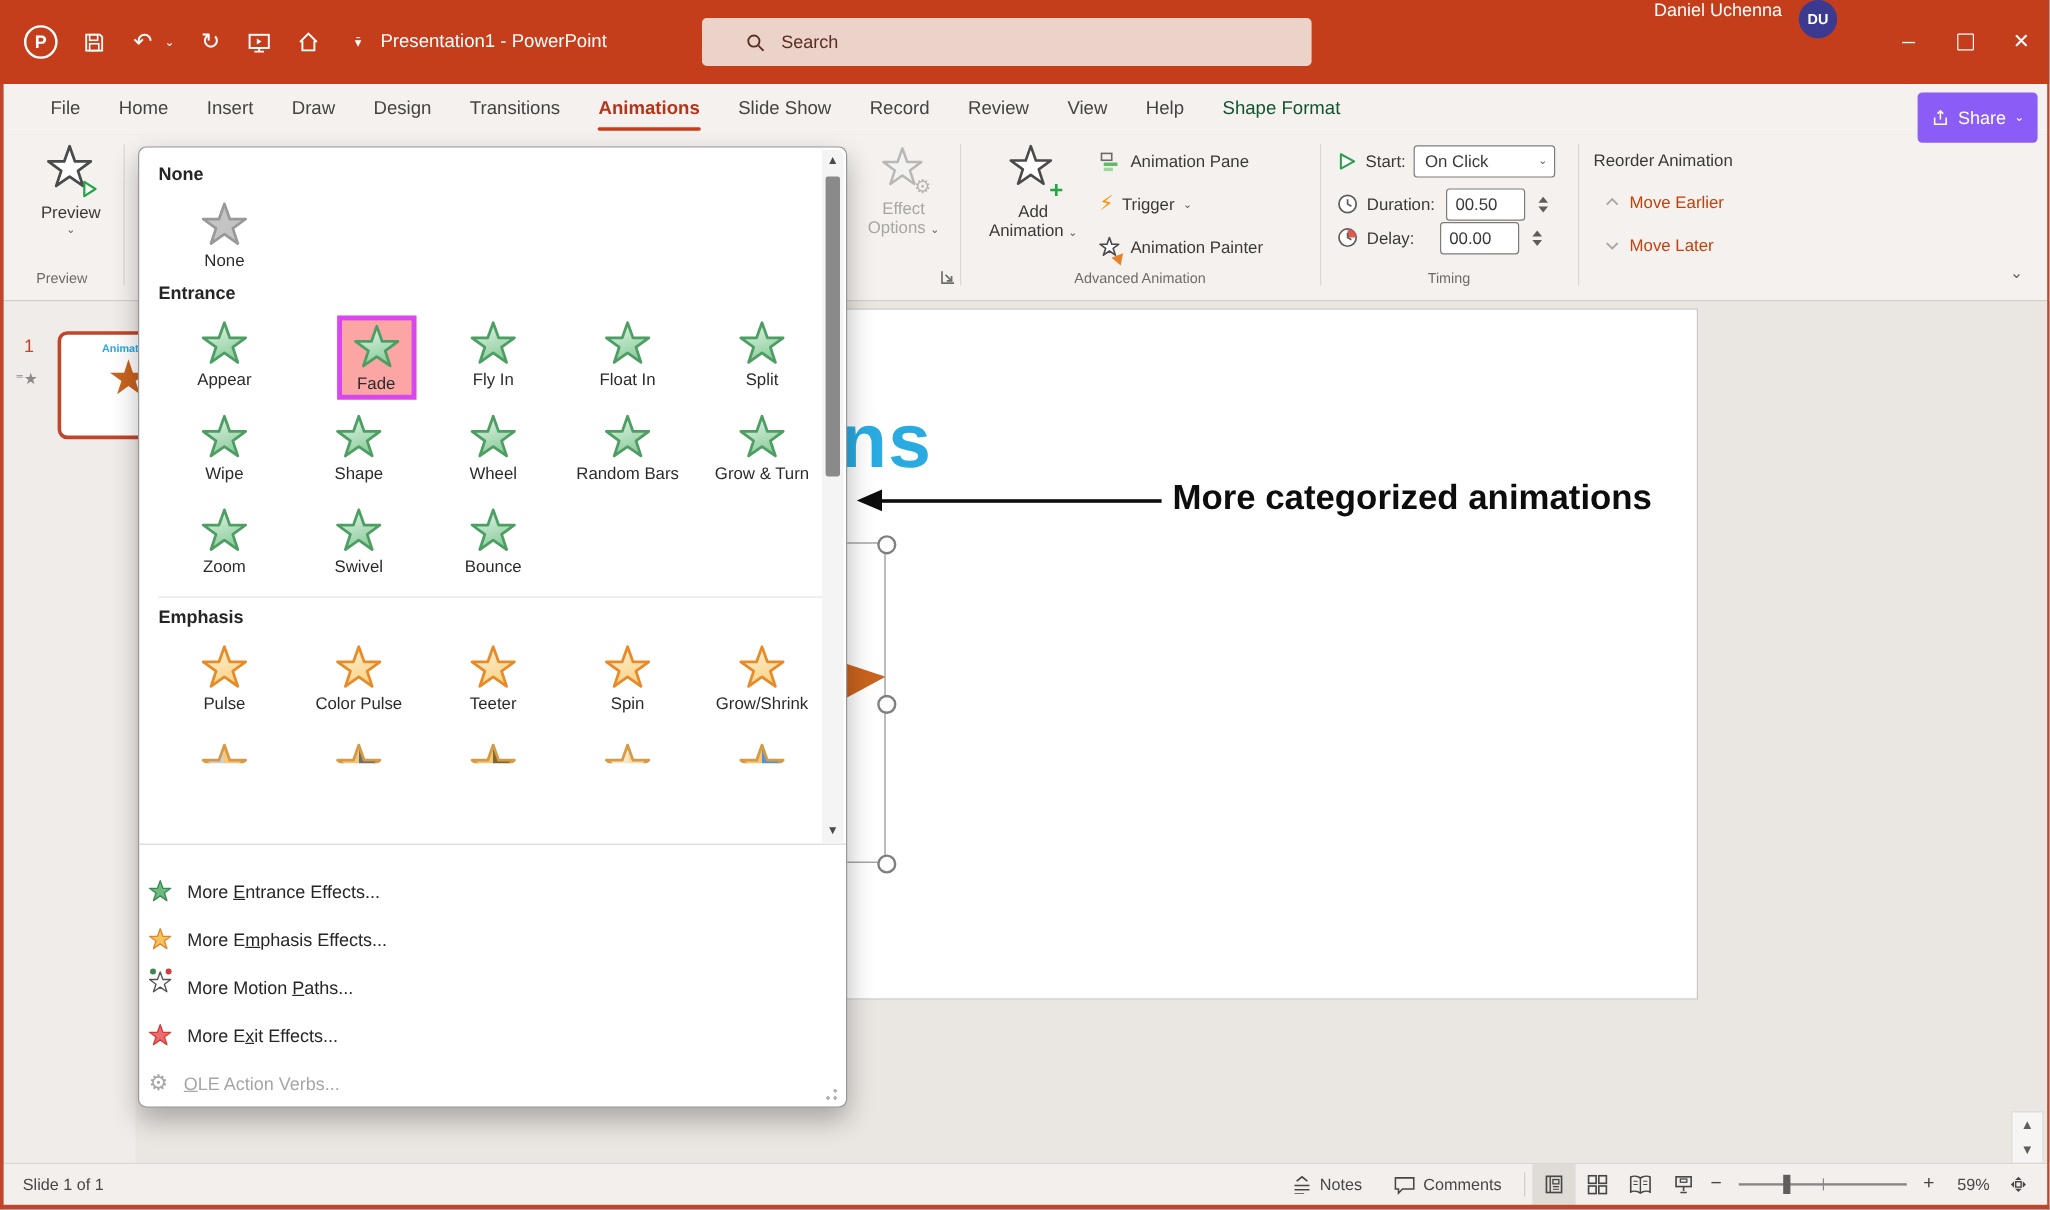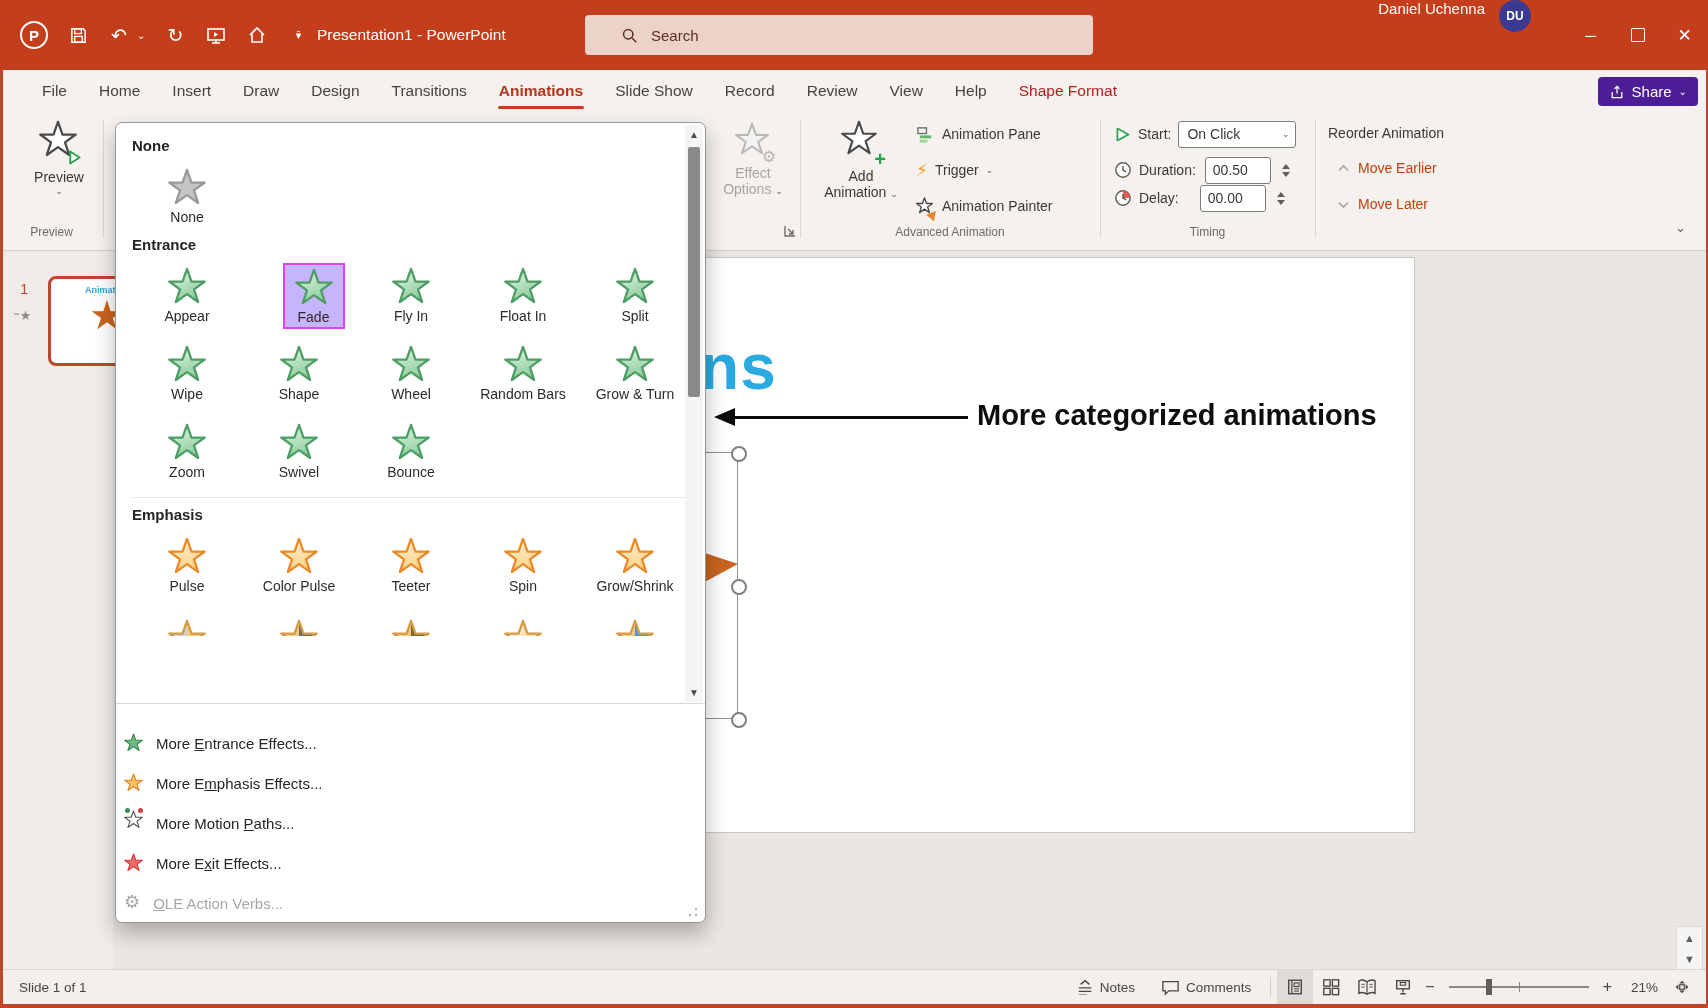--- a/index.html
+++ b/index.html
@@ -25,22 +25,22 @@
   .avatar{width:32px;height:32px;border-radius:50%;background:#3B3A90;display:flex;align-items:center;
           justify-content:center;font-size:12px;font-weight:700;margin-right:36px;}
   .winbtn{width:47px;height:70px;display:flex;align-items:center;justify-content:center;font-size:15px;}
   .maxglyph{width:12px;height:12px;border:1.4px solid #fff;border-radius:1px;}
   
   .tabsrow{position:absolute;top:70px;left:0;right:0;height:42px;background:#F4F1EE;display:flex;
            align-items:center;padding-left:26px;z-index:20;}
   .tab{padding:0 16px;font-size:15.5px;color:#454341;height:42px;line-height:42px;position:relative;cursor:default;}
   .tab.active{color:#B5341C;font-weight:700;}
   .tab.active::after{content:"";position:absolute;left:15px;right:15px;bottom:3px;height:3px;background:#C43E1C;border-radius:2px;}
-  .tab.contextual{color:#b91c1c;}
-  .share-btn{position:absolute;right:10px;top:77px;height:29px;background:#4c1d95;color:#fff;border-radius:4px;
+  .tab.contextual{color:#14532d;}
+  .share-btn{position:absolute;right:10px;top:77px;height:42px;background:#8b5cf6;color:#fff;border-radius:4px;
              display:flex;align-items:center;gap:7px;padding:0 11px;font-size:15px;z-index:21;}
   .share-btn .chev{font-size:10px;}
   
   .ribbon{position:absolute;top:112px;left:0;right:0;height:138px;background:#F4F1EE;border-bottom:1px solid #D4CFCB;z-index:10;}
   .vsep{position:absolute;top:8px;bottom:12px;width:1px;background:#DCD7D3;}
   .grp-label{position:absolute;top:113px;font-size:12px;color:#6E6C69;width:100%;text-align:center;}
   .bigbtn{position:absolute;display:flex;flex-direction:column;align-items:center;font-size:14px;color:#3B3937;}
   .bigbtn .chev{font-size:9px;color:#5f5d5b;margin-top:1px;}
   .gray{color:#A8A6A3 !important;}
   .smallrow{position:absolute;display:flex;align-items:center;gap:7px;font-size:14px;color:#3B3937;height:28px;}
@@ -83,21 +83,21 @@
                  align-items:center;justify-content:space-around;color:#5f5d5b;font-size:11px;}
   
   .gallery{position:absolute;left:115px;top:122px;width:591px;height:801px;background:#fff;
            border:1px solid #989898;border-radius:7px;box-shadow:0 10px 22px rgba(0,0,0,.28);z-index:40;box-sizing:border-box;}
   .gal-scroll{position:absolute;left:0;top:0;right:0;height:581px;border-bottom:1px solid #D9D9D9;
               overflow:hidden;padding:14px 0 0 15px;box-sizing:border-box;}
   .gal-h{font-size:15px;font-weight:700;color:#252525;margin:0 0 4px 1px;}
   .gal-grid{display:grid;grid-template-columns:repeat(5,112px);}
   .gal-item{height:78px;display:flex;flex-direction:column;align-items:center;justify-content:flex-start;padding-top:6px;box-sizing:border-box;}
   .gal-item .box{display:flex;flex-direction:column;align-items:center;padding:3px 10px 2px;border:1px solid transparent;}
-  .gal-item.selected .box{border:2px solid #d946ef;background:#c4b5fd;margin-left:29px;}
+  .gal-item.selected .box{border:4px solid #d946ef;background:#fca5a5;margin-left:29px;}
   .gal-label{font-size:14px;color:#2B2B2B;margin-top:3px;white-space:nowrap;}
   .gal-divider{border-top:1px solid #E3E3E3;margin:6px 15px 8px 1px;}
   .partial-row{height:27px;overflow:hidden;margin-top:4px;}
   .gal-menu{position:absolute;left:0;top:582px;right:0;bottom:0;padding-top:7px;}
   .menu-item{height:40px;display:flex;align-items:flex-end;gap:13px;padding-left:8px;font-size:15px;color:#262626;}
   .menu-item.disabled{color:#A6A6A6;}
   .menu-key{text-decoration:underline;}
   .gal-sb{position:absolute;right:2px;top:2px;width:18px;height:577px;background:#F4F4F4;border-radius:0 6px 0 0;}
   .gal-sb .arr{position:absolute;left:0;width:18px;text-align:center;font-size:10px;color:#4a4a4a;}
   .gal-thumb{position:absolute;left:3px;width:12px;top:22px;height:250px;background:#8A8A8A;border-radius:2px;}
@@ -827,21 +827,21 @@
             <rect x="7" y="5" width="6" height="3" fill="none" stroke="#484644" stroke-width="1.2"></rect>
             <path d="M10 12v4M7 17.5h6" stroke="#484644" stroke-width="1.5"></path>
           </svg>
       </div>
       <span class="zoom-pm">−</span>
       <div class="zoom-track">
         <div class="zoom-tick"></div>
         <div class="zoom-thumb"></div>
       </div>
       <span class="zoom-pm">+</span>
-      <span class="zoom-pct">21%</span>
+      <span class="zoom-pct">59%</span>
       <div class="sb-view">
         <svg width="18" height="18" viewBox="0 0 20 20">
             <path d="M10 3l3 3h-6zM10 17l3-3h-6zM3 10l3-3v6zM17 10l-3-3v6z" fill="#484644"></path>
             <rect x="7.5" y="7.5" width="5" height="5" fill="none" stroke="#484644" stroke-width="1.3"></rect>
           </svg>
       </div>
     </div>
   </div>
 
   <div class="frame" id="frame-l"></div>

